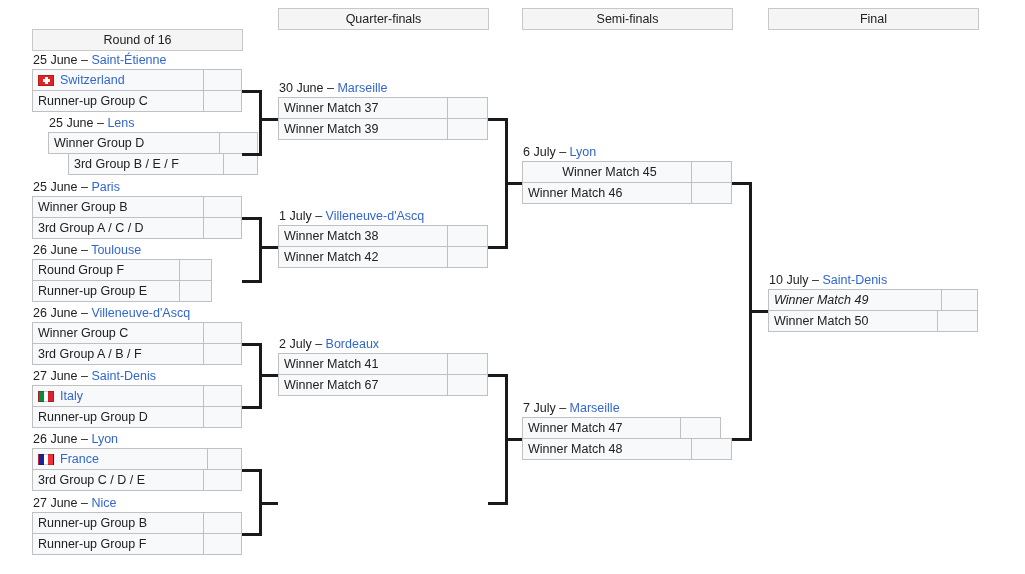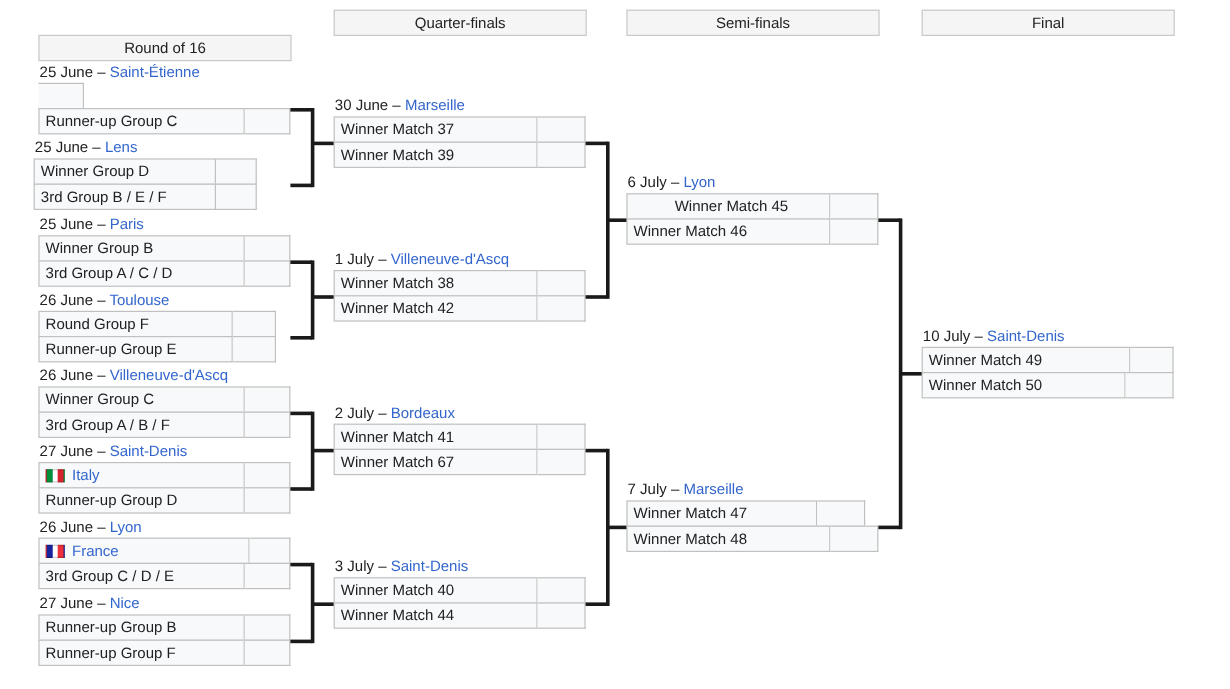--- a/index.html
+++ b/index.html
@@ -74,60 +74,64 @@
 <body>
 
 <div id="bracket">
     <div class="round-header" style="left: 32px; top: 8px; width: 211px; margin-top: 21px;">Round of 16</div>
     <div class="round-header" style="left: 278px; top: 8px; width: 211px;">Quarter-finals</div>
     <div class="round-header" style="left: 522px; top: 8px; width: 211px;">Semi-finals</div>
     <div class="round-header" style="left: 768px; top: 8px; width: 211px;">Final</div>
     <div class="match" style="left: 32px; top: 52px; width: 210px;">
       <div class="match-label"><span>25 June</span> <span>–</span> <span class="loc">Saint-Étienne</span></div>
       <div class="row">
+        <div class="cell-team" style="width: 172px;">
+          <span class="flag flag-ch"></span>
+          <span class="team-name link">Switzerland</span>
+        </div>
         <div class="cell-score" style="width: 38px;"></div>
       </div>
       <div class="row">
         <div class="cell-team" style="width: 172px;">
           <span class="team-name">Runner-up Group C</span>
         </div>
         <div class="cell-score" style="width: 38px;"></div>
       </div>
     </div>
-    <div class="match" style="left: 28px; top: 115px; width: 186px;">
+    <div class="match" style="left: 48px; top: 115px; width: 210px;">
       <div class="match-label"><span>25 June</span> <span>–</span> <span class="loc">Lens</span></div>
       <div class="row">
         <div class="cell-team" style="width: 172px;">
           <span class="team-name">Winner Group D</span>
         </div>
         <div class="cell-score" style="width: 38px;"></div>
       </div>
       <div class="row">
-        <div class="cell-team" style="width: 172px;">
+        <div class="cell-team" style="width: 172px; margin-left: 20px;">
           <span class="team-name">3rd Group B / E / F</span>
         </div>
         <div class="cell-score" style="width: 38px;"></div>
       </div>
     </div>
     <div class="match" style="left: 32px; top: 179px; width: 210px;">
       <div class="match-label"><span>25 June</span> <span>–</span> <span class="loc">Paris</span></div>
       <div class="row">
         <div class="cell-team" style="width: 172px;">
           <span class="team-name">Winner Group B</span>
         </div>
         <div class="cell-score" style="width: 38px;"></div>
       </div>
       <div class="row">
         <div class="cell-team" style="width: 172px;">
           <span class="team-name">3rd Group A / C / D</span>
         </div>
         <div class="cell-score" style="width: 38px;"></div>
       </div>
     </div>
-    <div class="match" style="left: 32px; top: 242px; width: 198px;">
+    <div class="match" style="left: 32px; top: 242px; width: 180px;">
       <div class="match-label"><span>26 June</span> <span>–</span> <span class="loc">Toulouse</span></div>
       <div class="row">
         <div class="cell-team" style="width: 172px;">
           <span class="team-name">Round Group F</span>
         </div>
         <div class="cell-score" style="width: 38px;"></div>
       </div>
       <div class="row">
         <div class="cell-team" style="width: 172px;">
           <span class="team-name">Runner-up Group E</span>
@@ -235,35 +239,20 @@
         </div>
         <div class="cell-score" style="width: 40px;"></div>
       </div>
       <div class="row">
         <div class="cell-team" style="width: 170px;">
           <span class="team-name">Winner Match 67</span>
         </div>
         <div class="cell-score" style="width: 40px;"></div>
       </div>
     </div>
-    <div class="match" style="left: 278px; top: 464px; width: 210px;">
-      <div class="match-label"><span>3 July</span> <span>–</span> <span class="loc">Saint-Denis</span></div>
-      <div class="row">
-        <div class="cell-team" style="width: 170px;">
-          <span class="team-name">Winner Match 40</span>
-        </div>
-        <div class="cell-score" style="width: 40px;"></div>
-      </div>
-      <div class="row">
-        <div class="cell-team" style="width: 170px;">
-          <span class="team-name">Winner Match 44</span>
-        </div>
-        <div class="cell-score" style="width: 40px;"></div>
-      </div>
-    </div>
     <div class="match" style="left: 522px; top: 144px; width: 210px;">
       <div class="match-label"><span>6 July</span> <span>–</span> <span class="loc">Lyon</span></div>
       <div class="row">
         <div class="cell-team" style="width: 170px; justify-content: center;">
           <span class="team-name">Winner Match 45</span>
         </div>
         <div class="cell-score" style="width: 40px;"></div>
       </div>
       <div class="row">
         <div class="cell-team" style="width: 170px;">
@@ -283,21 +272,21 @@
       <div class="row">
         <div class="cell-team" style="width: 170px;">
           <span class="team-name">Winner Match 48</span>
         </div>
         <div class="cell-score" style="width: 40px;"></div>
       </div>
     </div>
     <div class="match" style="left: 768px; top: 272px; width: 210px;">
       <div class="match-label"><span>10 July</span> <span>–</span> <span class="loc">Saint-Denis</span></div>
       <div class="row">
-        <div class="cell-team" style="width: 192px;">
+        <div class="cell-team" style="width: 192px; font-style: italic;">
           <span class="team-name">Winner Match 49</span>
         </div>
         <div class="cell-score" style="width: 40px;"></div>
       </div>
       <div class="row">
         <div class="cell-team" style="width: 170px;">
           <span class="team-name">Winner Match 50</span>
         </div>
         <div class="cell-score" style="width: 40px;"></div>
       </div>

